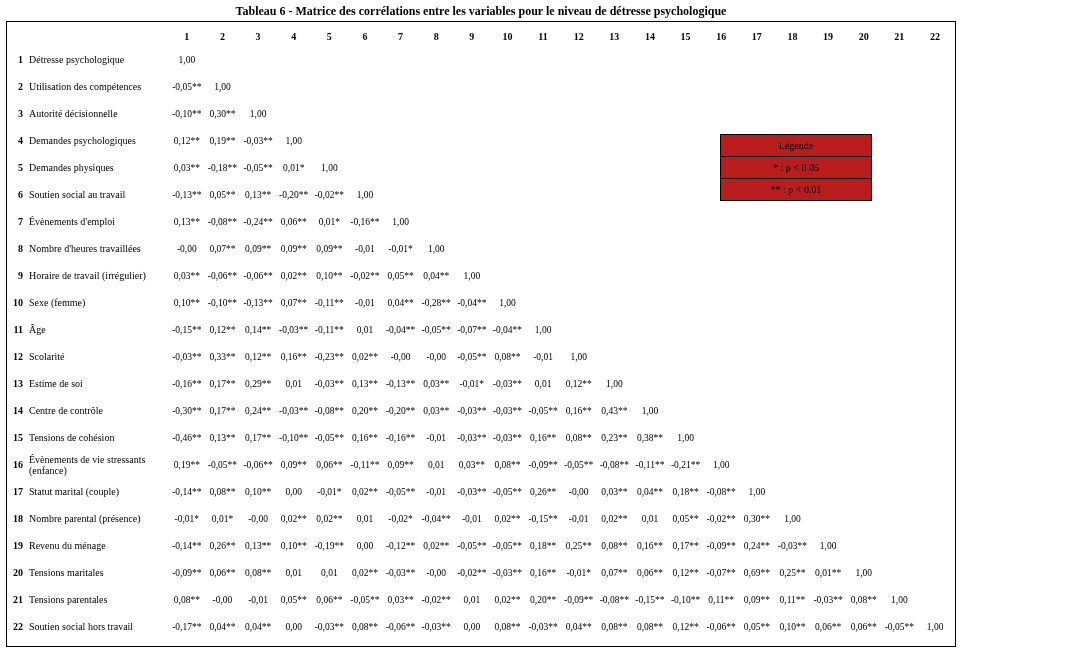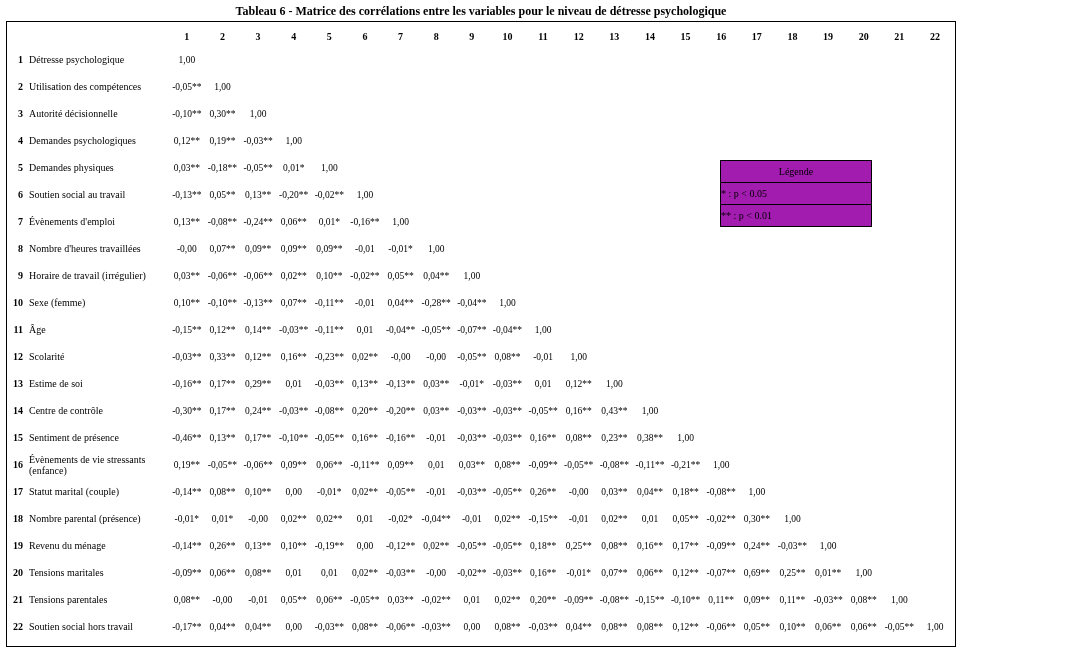--- a/index.html
+++ b/index.html
@@ -7,23 +7,23 @@
   .title{font-size:12px;font-weight:bold;text-align:center;padding:4px 0 2px}
   .wrap{border:1px solid #000;margin:0 6px;padding:4px 2px 6px 2px;box-sizing:border-box}
   table{border-collapse:collapse;table-layout:fixed;width:100%}
   th,td{padding:0}
   th{font-weight:bold;font-size:10px;text-align:center;height:20px}
   .rn{width:18px;text-align:right;font-weight:bold;font-size:10px;padding-right:4px;vertical-align:middle}
   .rl{width:142px;text-align:left;font-size:10px;padding-left:2px;vertical-align:middle;line-height:11px}
   td.cv{font-size:9.5px;text-align:center;height:27px;vertical-align:middle;white-space:nowrap}
   thead th:nth-child(1){width:18px}
   thead th:nth-child(2){width:142px}
-  .legend{position:absolute;top:160px;right:90px;border:1px solid #000;background:#a21caf;width:150px;font-size:10px}
+  .legend{position:absolute;top:134px;right:90px;border:1px solid #000;background:#b91c1c;width:150px;font-size:10px}
   .legend .hd{text-align:center;font-size:10px;padding:5px 0;border-bottom:1px solid #000}
-  .legend .rw{text-align:left;padding:5px 0}
+  .legend .rw{text-align:center;padding:5px 0}
   .legend .rw+.rw{border-top:1px solid #000000}
 </style>
 </head>
 <body>
 
 <div class="page">
   <div class="title">Tableau 6 - Matrice des corrélations entre les variables pour le niveau de détresse psychologique</div>
   <div class="wrap">
     <table>
       <thead>
@@ -414,21 +414,21 @@
             <td class="cv"></td>
             <td class="cv"></td>
             <td class="cv"></td>
             <td class="cv"></td>
             <td class="cv"></td>
             <td class="cv"></td>
             <td class="cv"></td>
           </tr>
           <tr>
             <td class="rn">15</td>
-            <td class="rl">Sentiment de présence</td>
+            <td class="rl">Tensions de cohésion</td>
             <td class="cv">-0,46**</td>
             <td class="cv">0,13**</td>
             <td class="cv">0,17**</td>
             <td class="cv">-0,10**</td>
             <td class="cv">-0,05**</td>
             <td class="cv">0,16**</td>
             <td class="cv">-0,16**</td>
             <td class="cv">-0,01</td>
             <td class="cv">-0,03**</td>
             <td class="cv">-0,03**</td>

